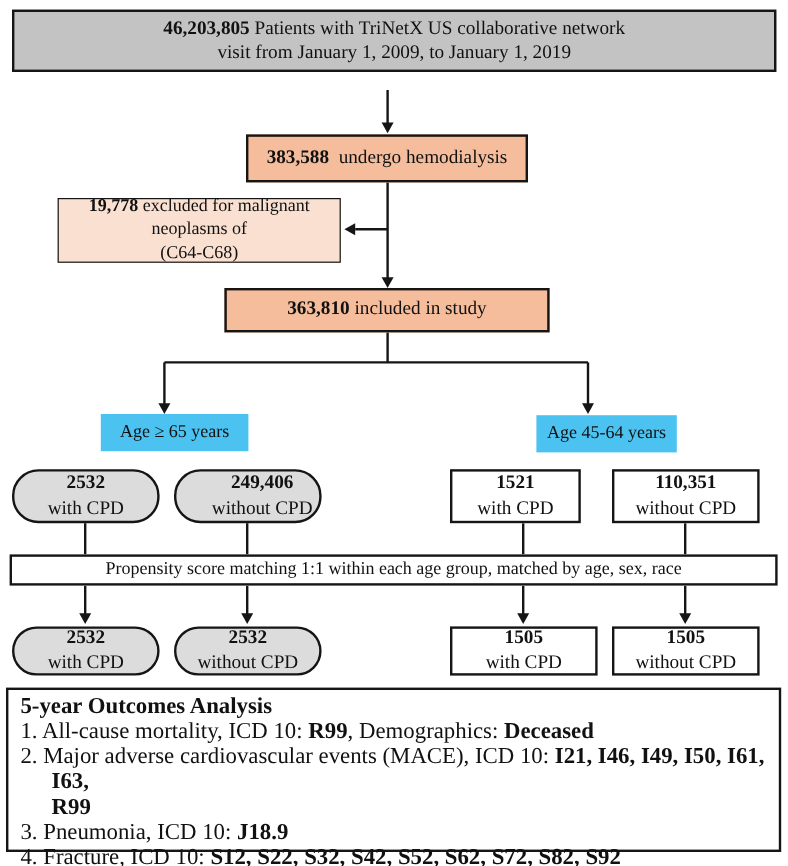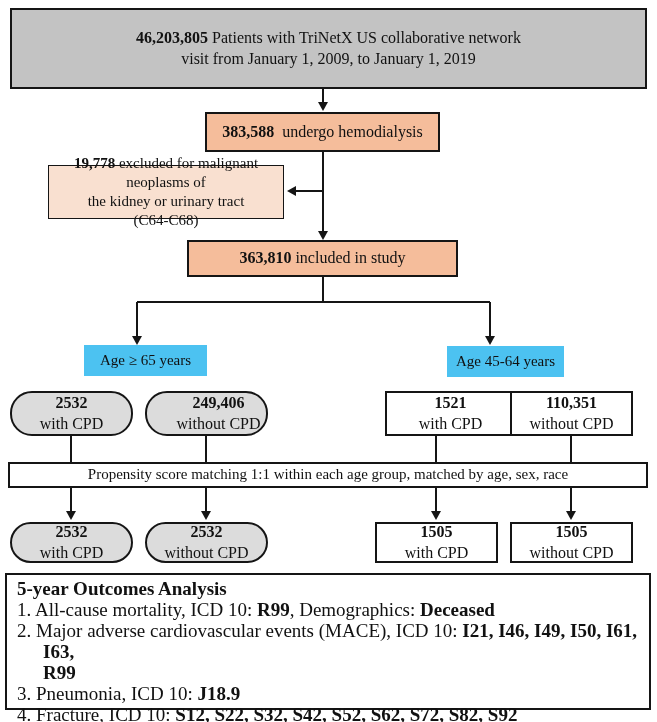--- a/index.html
+++ b/index.html
@@ -66,32 +66,31 @@
       <polygon points="296,186 296,196 287,191"></polygon>
       <polygon points="132,336 142,336 137,345"></polygon>
       <polygon points="485,336 495,336 490,345"></polygon>
       <polygon points="66,511 76,511 71,520"></polygon>
       <polygon points="201,511 211,511 206,520"></polygon>
       <polygon points="431,511 441,511 436,520"></polygon>
       <polygon points="566,511 576,511 571,520"></polygon>
     </g>
   </svg>
 
-  <div class="box gray-dark fs16" style="left:10px;top:8px;width:637px;height:81px;justify-content:center;">
+  <div class="box gray-dark fs16" style="left:10px;top:8px;width:637px;height:52px;justify-content:center;">
     <div><b>46,203,805</b> <span>Patients with TriNetX US collaborative network</span></div>
     <div>visit from January 1, 2009, to January 1, 2019</div>
   </div>
 
   <div class="box salmon fs16" style="left:205px;top:112px;width:235px;height:40px;">
     <div><b>383,588</b>&nbsp; <span>undergo hemodialysis</span></div>
   </div>
 
   <div class="box pale fs13" style="left:48px;top:165px;width:236px;height:54px;">
     <div><b>19,778</b> <span>excluded for malignant neoplasms of</span></div>
-    <div>the kidney or urinary tract</div>
     <div>(C64-C68)</div>
   </div>
 
   <div class="box salmon fs16" style="left:187px;top:240px;width:271px;height:37px;align-items:center;">
     <div><b>363,810</b> <span>included in study</span></div>
   </div>
 
   <div class="box blue fs15" style="left:84px;top:345px;width:123px;height:31px;">
     <span>Age ≥ 65 years</span>
   </div>
@@ -100,21 +99,21 @@
   </div>
 
   <div class="box gray fs16" style="left:10px;top:391px;width:123px;height:45px;">
     <b>2532</b>
     <span>with CPD</span>
   </div>
   <div class="box gray fs16" style="left:145px;top:391px;width:123px;height:45px;padding-left:24px;">
     <b>249,406</b>
     <span>without CPD</span>
   </div>
-  <div class="box white fs16" style="left:385px;top:391px;width:131px;height:45px;">
+  <div class="box white fs16" style="left:375px;top:391px;width:109px;height:45px;">
     <b>1521</b>
     <span>with CPD</span>
   </div>
   <div class="box white fs16" style="left:510px;top:391px;width:123px;height:45px;">
     <b>110,351</b>
     <span>without CPD</span>
   </div>
 
   <div class="box white fs15" style="left:8px;top:462px;width:640px;height:26px;">
     <span>Propensity score matching 1:1 within each age group, matched by age, sex, race</span>

